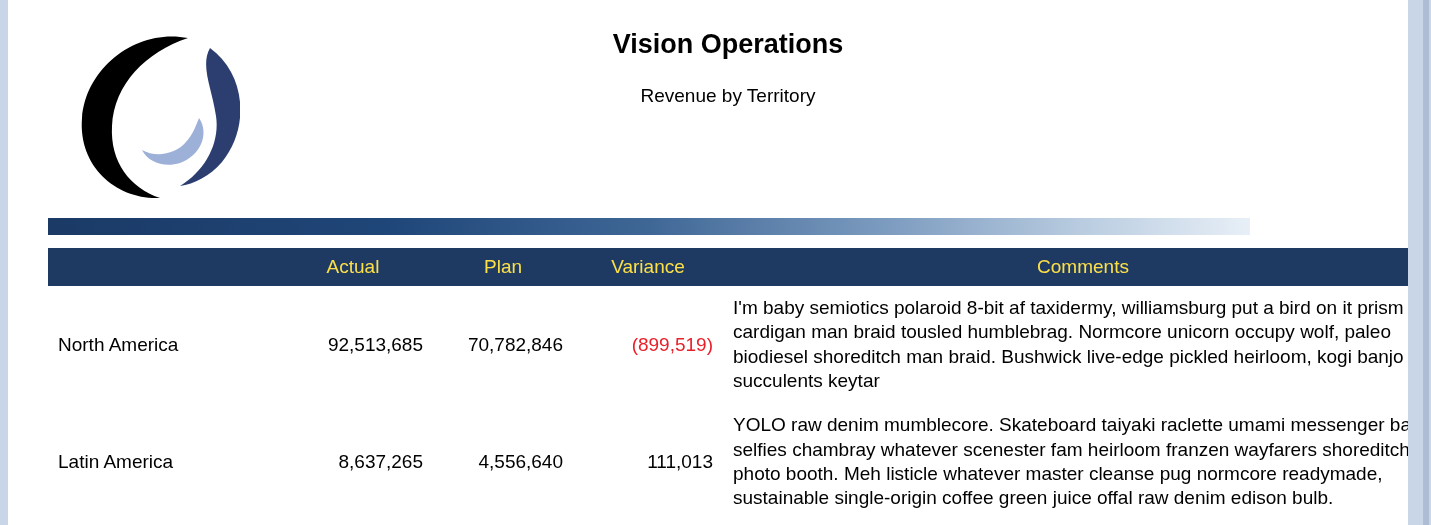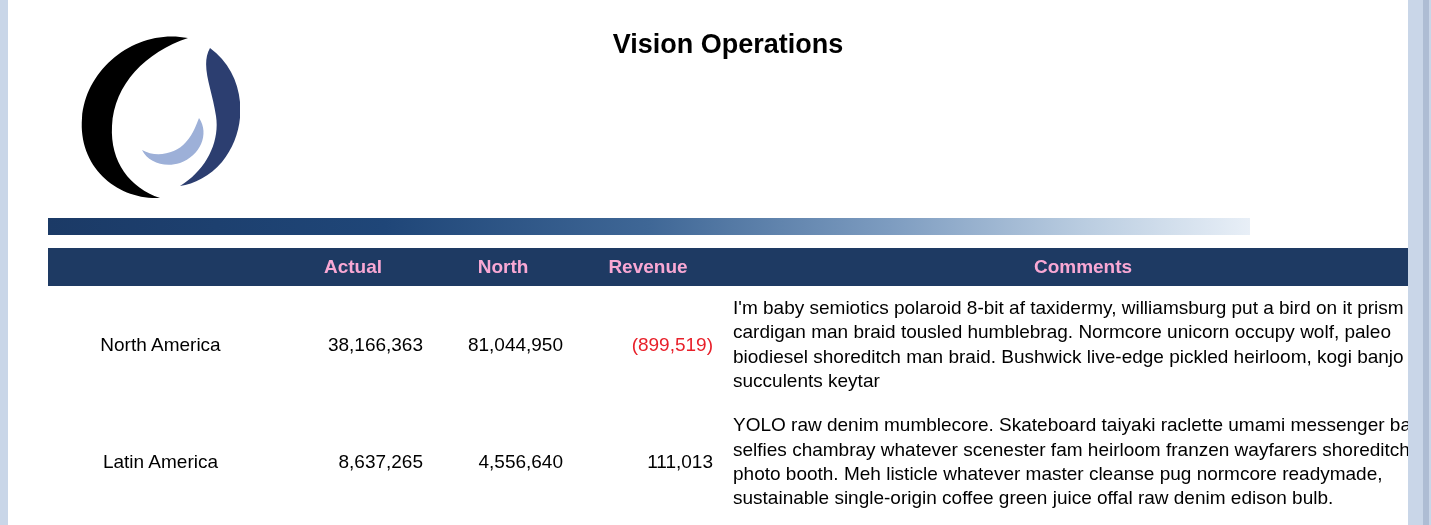--- a/index.html
+++ b/index.html
@@ -66,41 +66,41 @@
   table.report {
     position: absolute;
     left: 40px;
     top: 248px;
     width: 1345px;
     border-collapse: collapse;
     table-layout: fixed;
   }
   table.report thead th {
     background: #1e3a63;
-    color: #f9a8d4;
+    color: #fde047;
     font-size: 19px;
-    font-weight: bold;
+    font-weight: normal;
     padding: 8px 10px;
     text-align: center;
     height: 22px;
   }
   th.col-territory { width: 205px; }
   th.col-actual    { width: 140px; }
   th.col-plan      { width: 120px; }
   th.col-variance  { width: 130px; }
   th.col-comments  { width: 700px; }
 
   table.report tbody td {
     font-size: 19px;
     color: #000000;
     vertical-align: middle;
     padding: 10px 10px;
     background: #ffffff;
   }
-  td.territory { text-align: center; padding-left: 18px; }
+  td.territory { text-align: left; padding-left: 18px; }
   td.num { text-align: right; white-space: nowrap; }
   td.variance { text-align: right; white-space: nowrap; margin-top: 32px; }
   td.variance.negative { color: #e8202a; }
   td.comments {
     text-align: left;
     line-height: 1.28;
     padding-left: 8px;
     padding-right: 6px;
     vertical-align: middle;
   }
@@ -143,41 +143,42 @@
       <div class="logo">
         <svg width="180" height="180" viewBox="0 0 180 180" xmlns="http://www.w3.org/2000/svg">
           <path d="M128 16 C 78 6, 26 44, 22 96 C 18 146, 58 178, 100 176 C 70 166, 50 140, 52 104 C 54 62, 86 30, 128 16 Z" fill="#000000"></path>
           <path d="M150 26 C 186 52, 190 106, 162 140 C 150 154, 134 162, 120 164 C 146 148, 160 120, 156 94 C 152 66, 140 44, 150 26 Z" fill="#2c3e70"></path>
           <path d="M139 96 C 150 112, 140 134, 120 141 C 104 146, 88 140, 82 128 C 96 136, 116 132, 126 120 C 134 111, 136 103, 139 96 Z" fill="#9db0d8"></path>
         </svg>
       </div>
 
       <div class="title-block">
         <div class="report-title">Vision Operations</div>
+        <div class="sub-line">Revenue by Territory</div>
       </div>
 
       <div class="gradient-bar"></div>
     </div>
 
     <table class="report">
       <thead>
         <tr>
           <th class="col-territory"></th>
           <th class="col-actual">Actual</th>
-          <th class="col-plan">North</th>
-          <th class="col-variance">Revenue</th>
+          <th class="col-plan">Plan</th>
+          <th class="col-variance">Variance</th>
           <th class="col-comments">Comments</th>
 
         </tr>
       </thead>
       <tbody>
         <tr>
           <td class="territory">North America</td>
-          <td class="num">38,166,363</td>
-          <td class="num">81,044,950</td>
+          <td class="num">92,513,685</td>
+          <td class="num">70,782,846</td>
           <td class="variance negative">(899,519)</td>
           <td class="comments">I'm baby semiotics polaroid 8-bit af taxidermy, williamsburg put a bird on it prism cardigan man braid tousled humblebrag. Normcore unicorn occupy wolf, paleo biodiesel shoreditch man braid. Bushwick live-edge pickled heirloom, kogi banjo succulents keytar</td>
 
         </tr>
         <tr>
           <td class="territory">Latin America</td>
           <td class="num">8,637,265</td>
           <td class="num">4,556,640</td>
           <td class="variance">111,013</td>
           <td class="comments">YOLO raw denim mumblecore. Skateboard taiyaki raclette umami messenger bag selfies chambray whatever scenester fam heirloom franzen wayfarers shoreditch photo booth. Meh listicle whatever master cleanse pug normcore readymade, sustainable single-origin coffee green juice offal raw denim edison bulb.</td>

